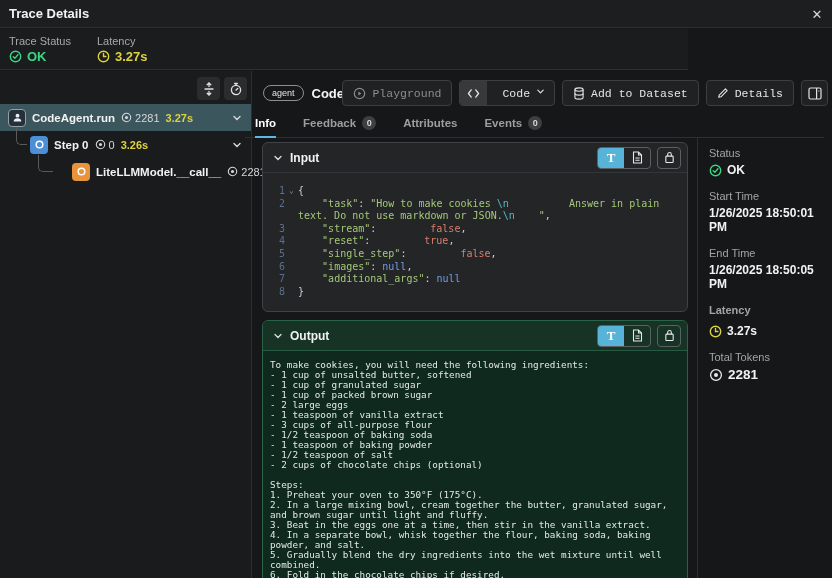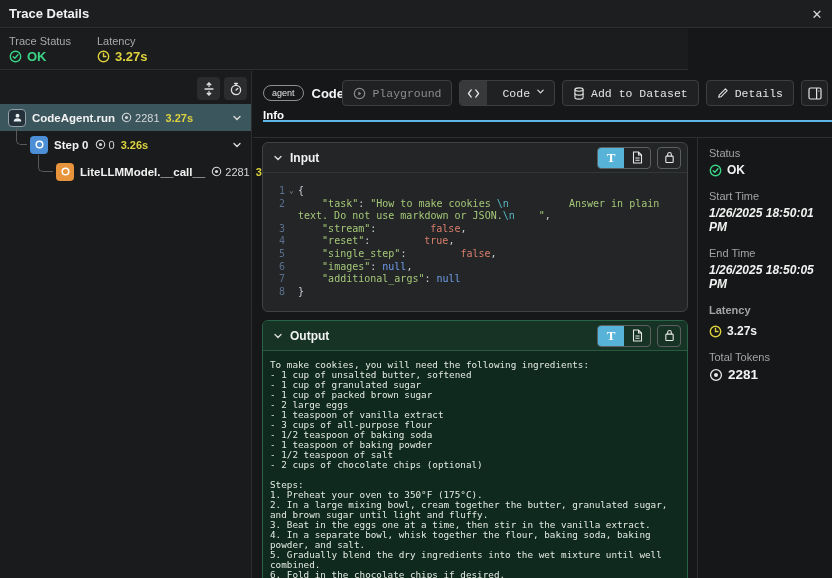--- a/index.html
+++ b/index.html
@@ -58,22 +58,22 @@
   .btn { height:26px; display:flex; align-items:center; gap:6px; padding:0 10px;
     background:#202122; border:1px solid #3c3e40; border-radius:4px;
     font-size:11.5px; color:#e4e4e4; cursor:pointer; white-space:nowrap; }
   .btn.disabled { color:#8a8c8e; }
   .btn.split { padding:0; overflow:hidden; }
   .split-ic { width:27px; height:100%; background:#37393b; display:flex; align-items:center; justify-content:center; }
   .split-lab { display:flex; gap:6px; padding:0 9px; }
   .btn.icon-only { width:27px; padding:0; justify-content:center; }
 
   
-  .tabs { position:absolute; left:253px; top:109px; width:579px; height:29px;
-    border-bottom:1px solid #2e2f31; display:flex; align-items:stretch; gap:27px; padding-left:10px;flex-direction:column; }
+  .tabs { position:absolute; left:245px; top:109px; width:579px; height:29px;
+    border-bottom:1px solid #2e2f31; display:flex; align-items:stretch; gap:27px; padding-left:10px; }
   .tab { display:flex; align-items:center; gap:6px; font-size:11.5px; font-weight:bold;
     color:#9c9ea0; cursor:pointer; position:relative; }
   .tab.active { color:#ffffff; }
   .tab.active::after { content:""; position:absolute; left:0; right:0; bottom:-1px;
     height:2px; background:#5fb7e6; }
   .badge { min-width:14px; height:14px; border-radius:7px; background:#3d3f41;
     color:#d6d6d6; font-size:9px; font-weight:bold; display:flex; align-items:center; justify-content:center; padding:0 4px; }
 
   
   .panel { position:absolute; left:262px; width:426px; border-radius:6px; overflow:hidden; }
@@ -108,21 +108,21 @@
   .out-body { padding:9px 7px; }
   .out-pre { font-family:"DejaVu Sans Mono", monospace; font-size:9.3px; line-height:10px;
     color:#e3eae3; white-space:pre-wrap; word-break:break-word; }
 
   
   .right-sidebar { position:absolute; left:697px; top:138px; width:135px; height:440px;
     border-left:1px solid #2e2f31; padding:9px 0 0 11px; }
   .sb-group { margin-bottom:13px; }
   .sb-label { font-size:11px; color:#a2a4a6; margin-bottom:4px; }
   .sb-value { font-size:12px; color:#f2f2f2; font-weight:bold; display:flex; align-items:center; gap:5px; }
-  .sb-value.plain { font-weight:bold; letter-spacing:0;font-style:italic; }
+  .sb-value.plain { font-weight:bold; letter-spacing:0; }
   .sb-tokens { font-size:13.5px; }
 
   svg { display:block; }
 </style>
 </head>
 <body>
 
 <div class="topbar">
   <div class="topbar-title">Trace Details</div>
   <div class="close-btn">✕</div>
@@ -217,21 +217,21 @@
         <span>0</span>
       </span>
       <span class="trow-latency">3.26s</span>
       <span class="trow-chevron">
         <svg width="10" height="10" viewBox="0 0 10 10" fill="none" stroke="#d8d8d8" stroke-width="1.4" stroke-linecap="round">
             <path d="M2 3.5 L5 6.5 L8 3.5"></path>
           </svg>
       </span>
     </div>
 
-    <div class="trow" style="padding-left:56px;">
+    <div class="trow" style="padding-left:72px;">
       <span class="span-icon icon-llm">
         <svg width="11" height="11" viewBox="0 0 12 12">
             <circle cx="6" cy="6" r="3.6" fill="none" stroke="#ffffff" stroke-width="1.6"></circle>
           </svg>
       </span>
       <span class="trow-label">LiteLLMModel.__call__</span>
       <span class="trow-tokens">
         <span>
             <svg width="11" height="11" viewBox="0 0 12 12">
               <circle cx="6" cy="6" r="4.6" fill="none" stroke="#d5d7d8" stroke-width="1.2"></circle>

